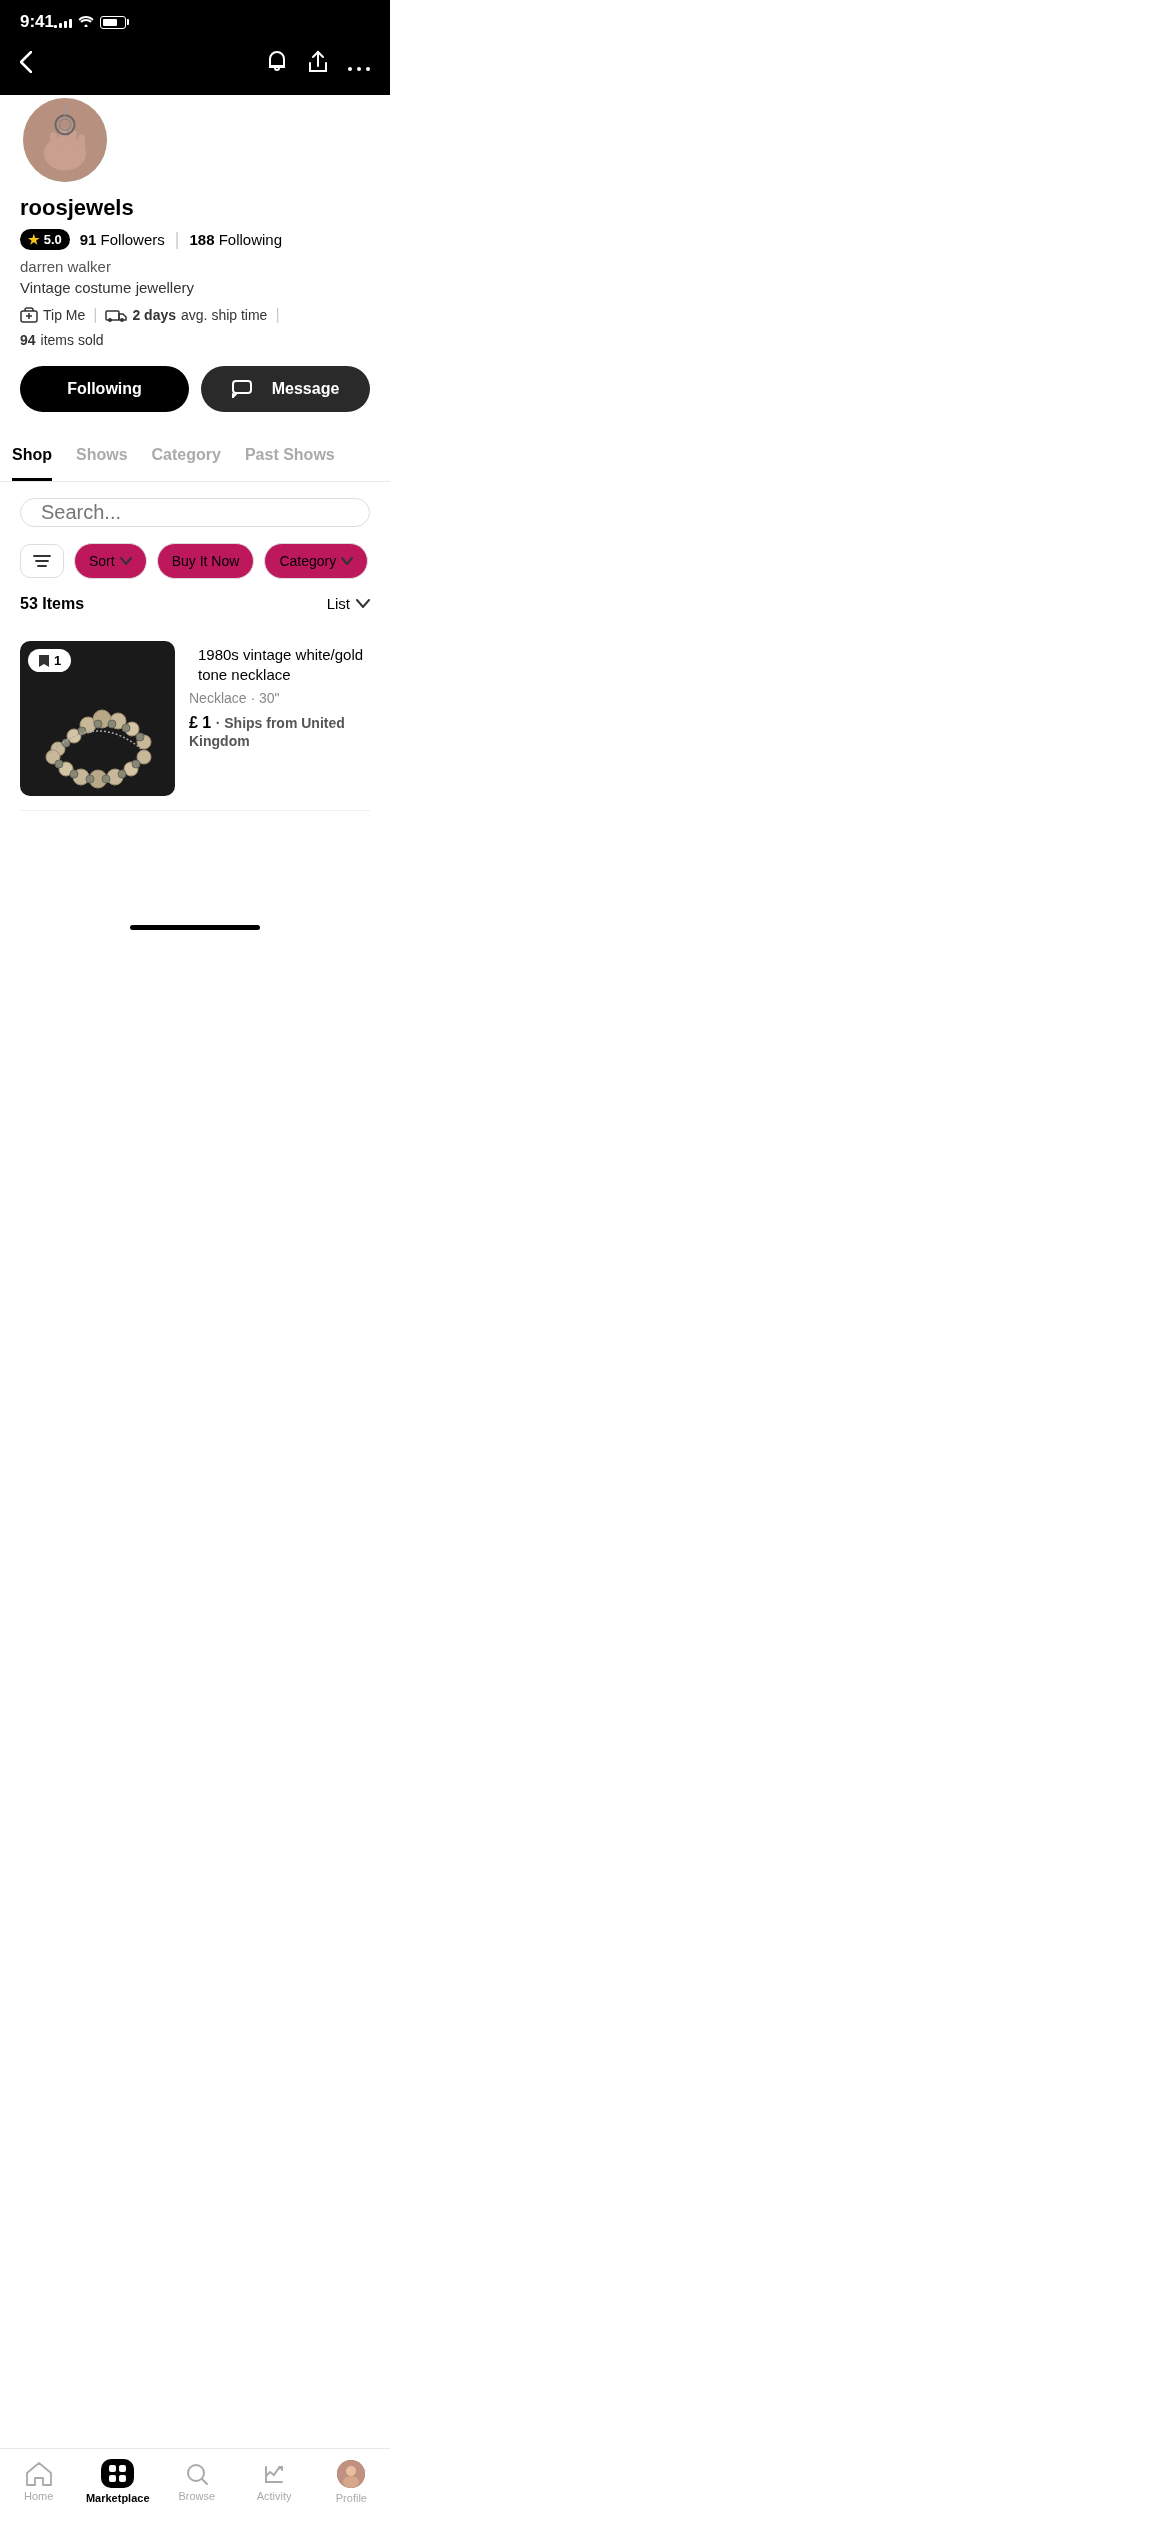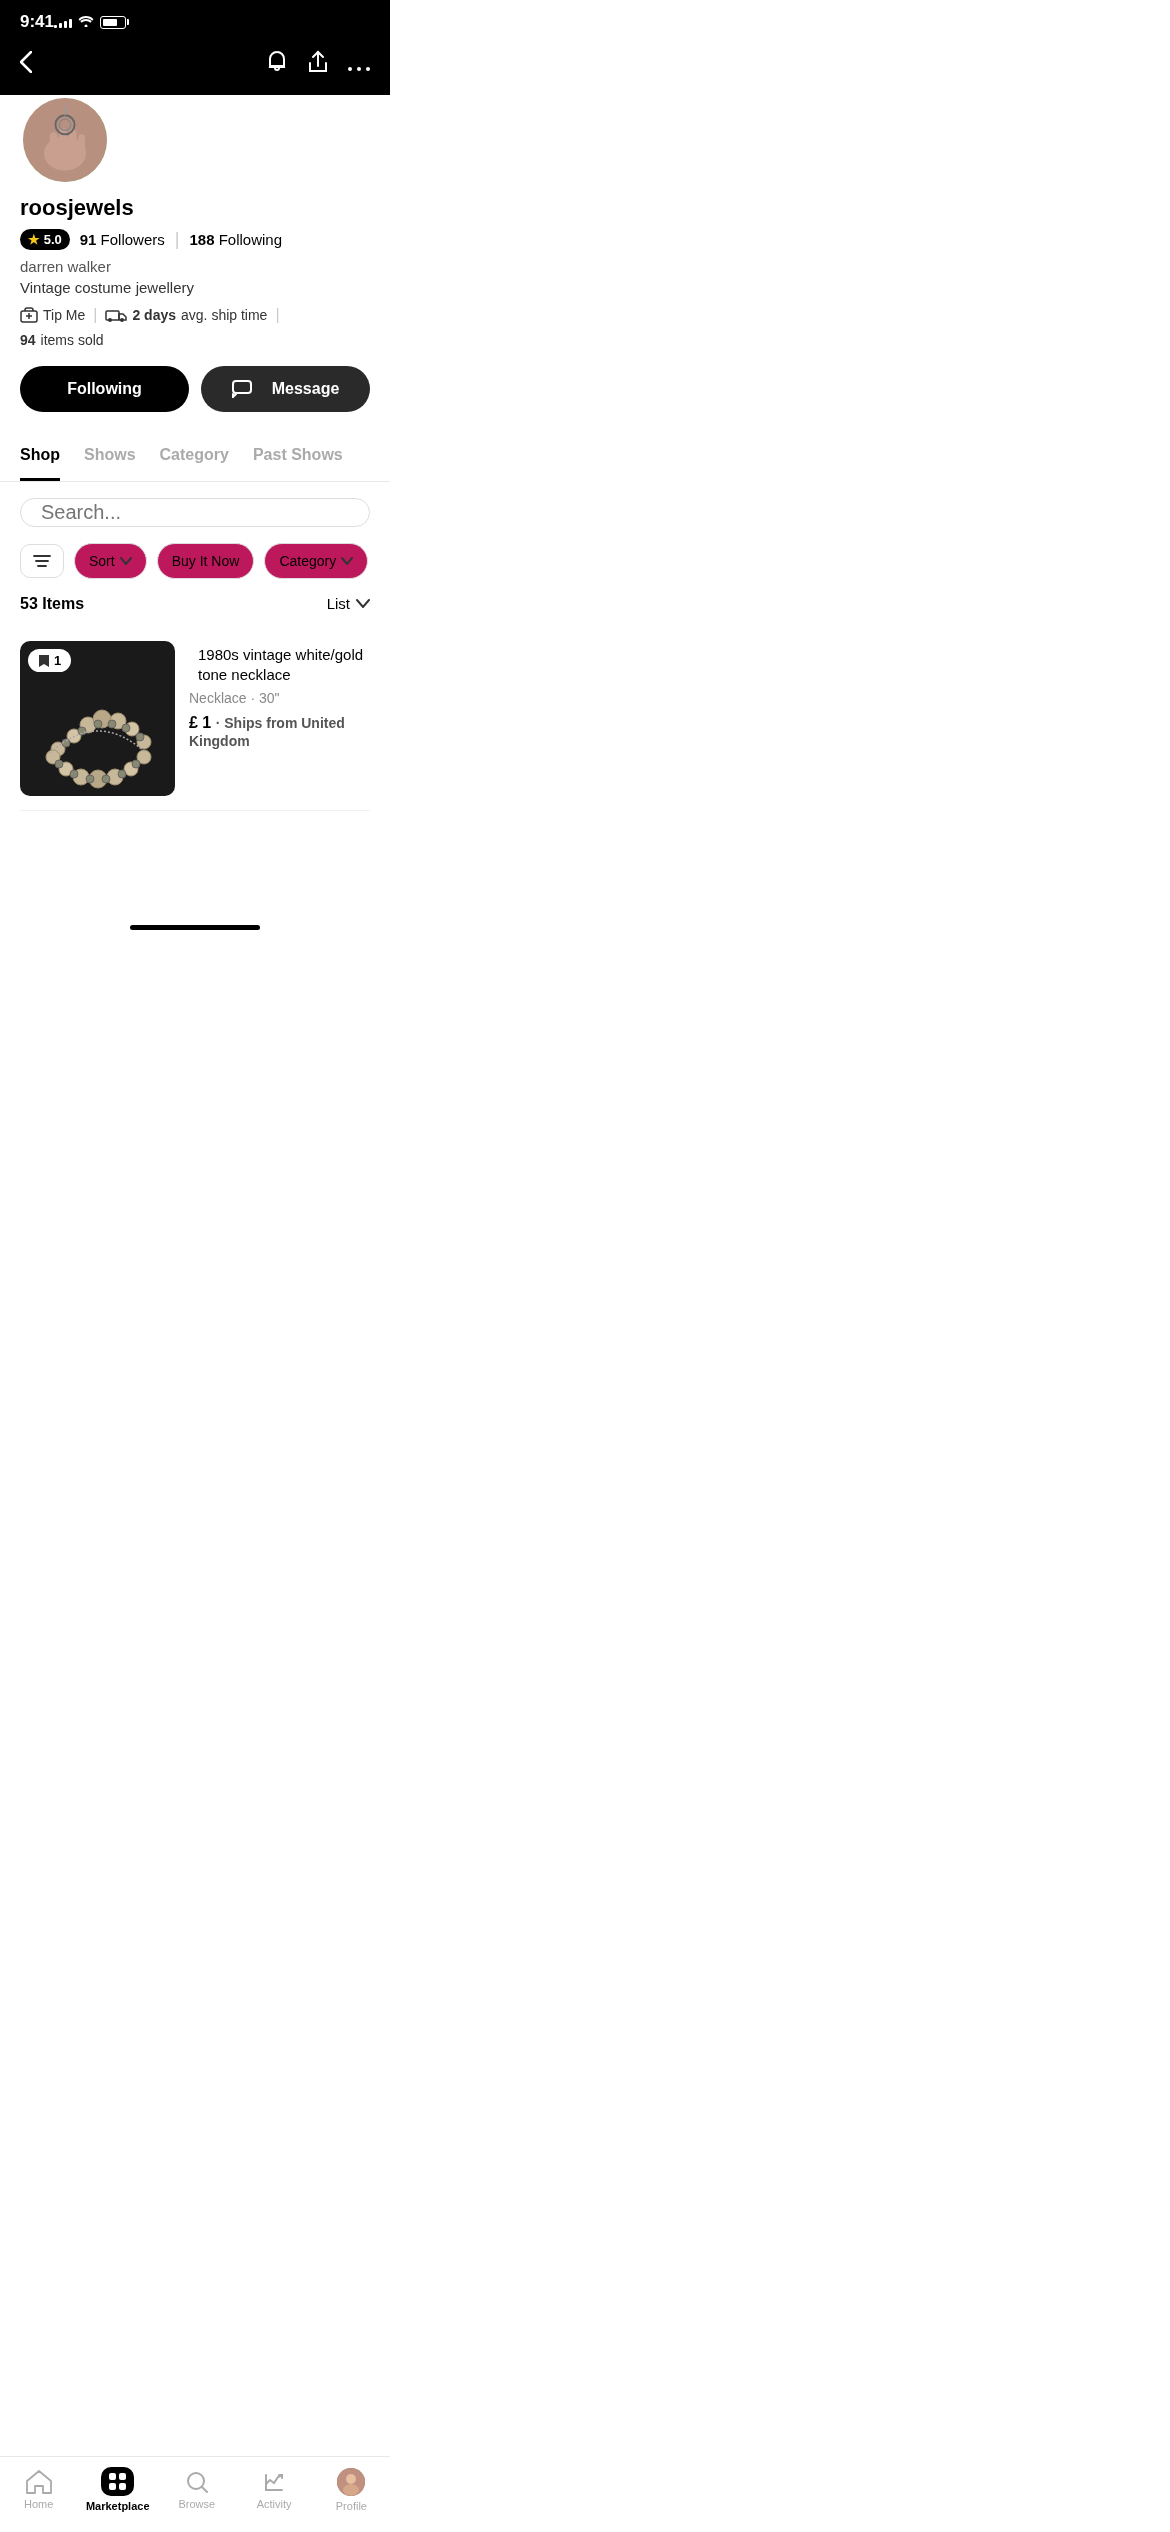--- a/index.html
+++ b/index.html
@@ -225,21 +225,21 @@
       display: flex;
       align-items: center;
       justify-content: center;
       gap: 20px;
     }
 
     
     .tabs {
       background: #fff;
       display: flex;
-      padding: 0 20px;
+      padding: 0 12px;
       border-bottom: 1px solid #e8e8e8;
       gap: 24px;
     }
     .tab {
       padding: 14px 0;
       font-size: 16px;
       font-weight: 600;
       color: #aaa;
       cursor: pointer;
       border-bottom: 3px solid transparent;
@@ -384,21 +384,21 @@
       color: #000;
     }
     .product-shipping {
       font-size: 14px;
       color: #555;
     }
 
     
     .bottom-nav {
       position: fixed;
-      bottom: 0;
+      bottom: 8px;
       width: 390px;
       background: #fff;
       border-top: 1px solid #e8e8e8;
       display: flex;
       justify-content: space-around;
       align-items: center;
       padding: 10px 0 20px;
     }
     .nav-item {
       display: flex;

